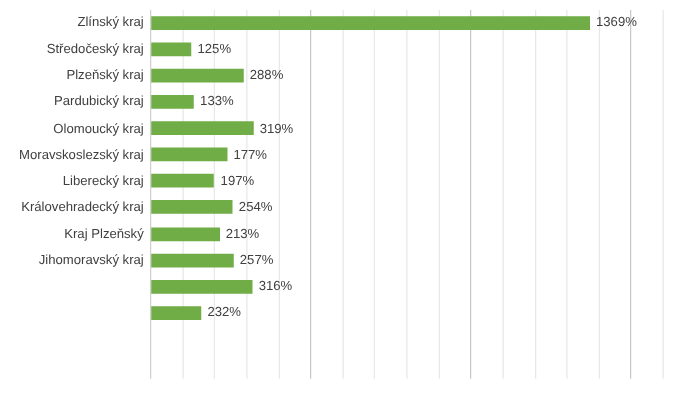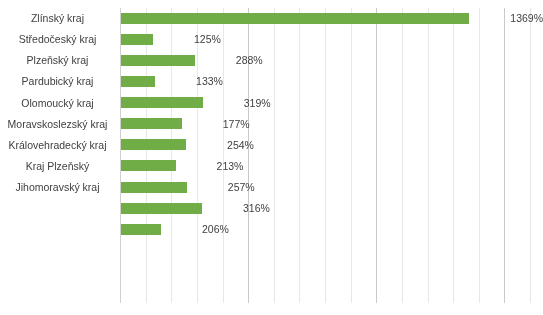--- a/index.html
+++ b/index.html
@@ -42,33 +42,32 @@
   }
   .row{
     position:relative;
     height:21.07px;
     display:flex;
     align-items:center;
   }
   .cat-label{
     position:absolute;
     left:0; width:115px;
-    text-align:center;
+    text-align:right;
     font-size:10.5px;
     color:#404040;
     white-space:nowrap;
     line-height:1;
   }
   .bar-wrap{
     position:absolute;
     left:121px; right:0;
     height:100%;
     display:flex;
     align-items:center;
-    gap:36px;
   }
   .bar{
     height:11px;
     background:#70AD47;
   }
   .bar-value{
     font-size:10.5px;
     color:#404040;
     margin-left:5px;
     white-space:nowrap;
@@ -140,20 +139,27 @@
         </div>
       </div>
       <div class="row">
         <div class="cat-label">Moravskoslezský kraj</div>
         <div class="bar-wrap">
           <div class="bar" style="width: 60.7312px; background: rgb(112, 173, 71);"></div>
           <div class="bar-value">177%</div>
         </div>
       </div>
       <div class="row">
+        <div class="cat-label">Liberecký kraj</div>
+        <div class="bar-wrap">
+          <div class="bar" style="width: 50.4812px; background: rgb(112, 173, 71);"></div>
+          <div class="bar-value">197%</div>
+        </div>
+      </div>
+      <div class="row">
         <div class="cat-label">Královehradecký kraj</div>
         <div class="bar-wrap">
           <div class="bar" style="width: 65.0875px; background: rgb(112, 173, 71);"></div>
           <div class="bar-value">254%</div>
         </div>
       </div>
       <div class="row">
         <div class="cat-label">Kraj Plzeňský</div>
         <div class="bar-wrap">
           <div class="bar" style="width: 54.5812px; background: rgb(112, 173, 71);"></div>
@@ -169,18 +175,18 @@
       </div>
       <div class="row">
         <div class="bar-wrap">
           <div class="bar" style="width: 80.975px; background: rgb(112, 173, 71);"></div>
           <div class="bar-value">316%</div>
         </div>
       </div>
       <div class="row">
         <div class="bar-wrap">
           <div class="bar" style="width: 39.975px; background: rgb(112, 173, 71);"></div>
-          <div class="bar-value">206%</div>
+          <div class="bar-value">232%</div>
         </div>
       </div>
     </div>
 
 </div>
 
 </body></html>

